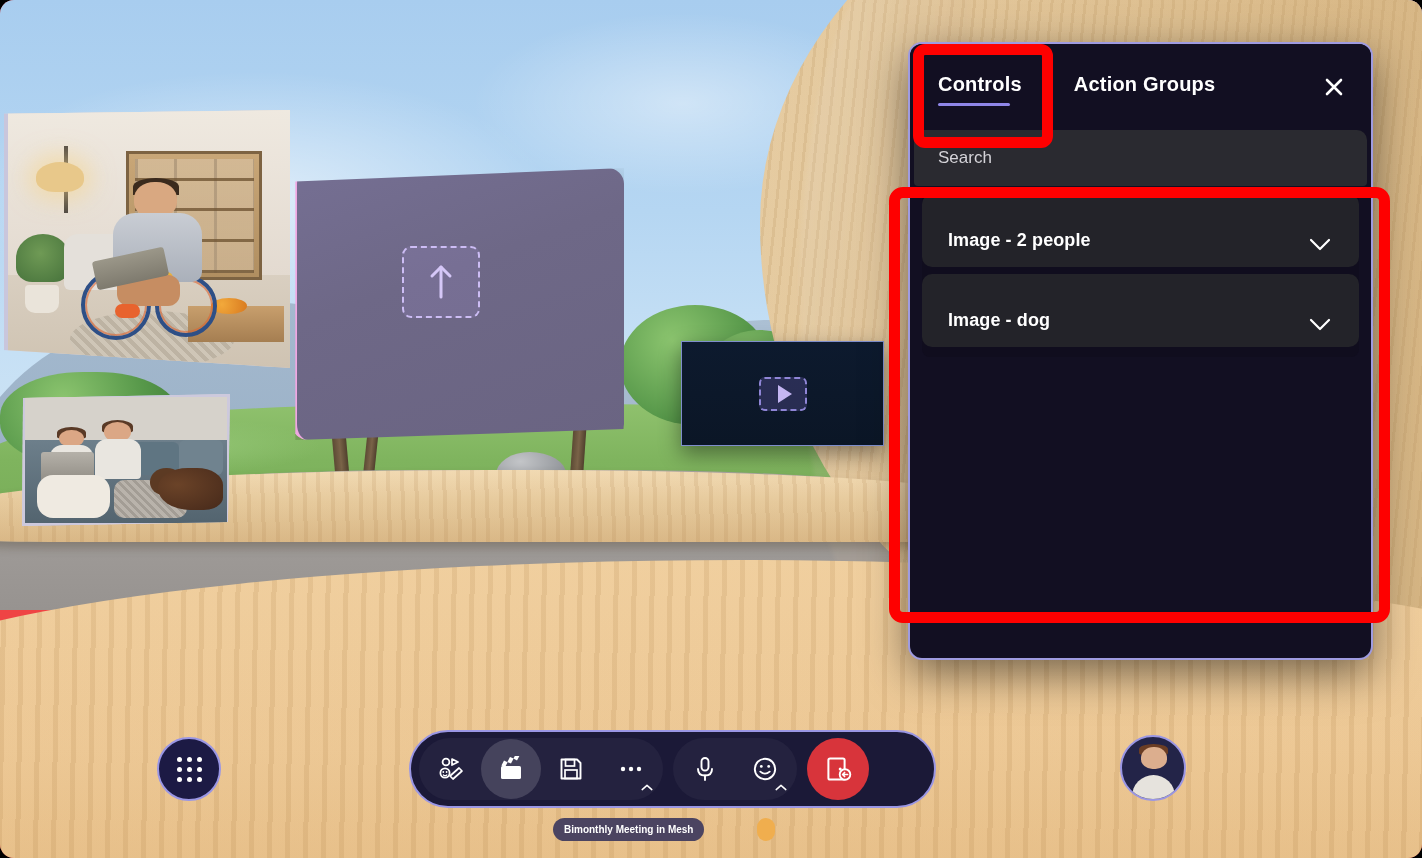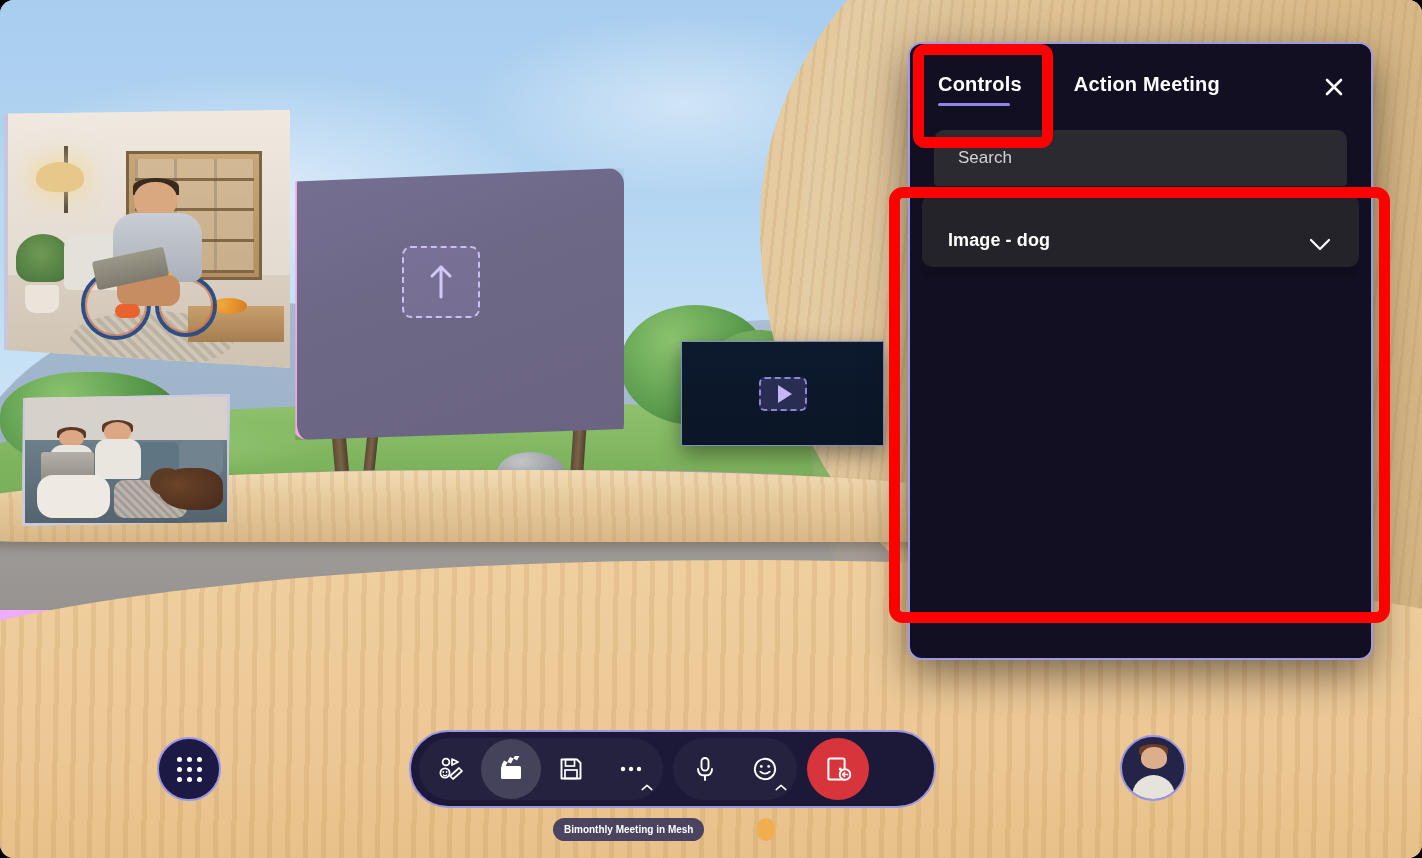--- a/index.html
+++ b/index.html
@@ -12,21 +12,21 @@
     background: #000;
     font-family: "Liberation Sans", sans-serif;
   }
 
   #stage {
     position: relative;
     width: 1422px;
     height: 858px;
     border-radius: 14px;
     overflow: hidden;
-    background: #f0abfc;
+    background: #ef4444;
   }
 
   
   .scene {
     position: absolute;
     inset: 0;
     overflow: hidden;
   }
 
   
@@ -313,21 +313,21 @@
     background: #8f86e8;
   }
   .close-btn {
     margin-left: auto;
     width: 34px; height: 34px;
     display: flex; align-items: center; justify-content: center;
     cursor: pointer;
   }
 
   .search-field {
-    margin: 0 24px;
+    margin: 0 4px;
     height: 56px;
     background: #2a2a30;
     border-radius: 10px 10px 4px 4px;
     display: flex;
     align-items: center;
     padding: 0 24px;
   }
   .search-input {
     width: 100%;
     background: transparent;
@@ -573,36 +573,42 @@
   </div>
 
   <div class="controls-panel">
 
     <div class="panel-header">
       <div class="tab tab-controls">
         <span>Controls</span>
         <span class="tab-underline"></span>
       </div>
       <div class="tab">
-        <span>Action Meeting</span>
+        <span>Action Groups</span>
       </div>
       <div class="close-btn">
         <svg width="24" height="24" viewBox="0 0 24 24">
           <path d="M5 5 L19 19 M19 5 L5 19" stroke="#ffffff" stroke-width="2.6" stroke-linecap="round"></path>
         </svg>
       </div>
     </div>
 
     <div class="search-field">
       <input class="search-input" type="text" placeholder="Search" style="">
     </div>
 
     <div class="list-area">
 
 
+      <div class="list-item">
+        <span class="list-label">Image - 2 people</span>
+        <svg class="chevron" viewBox="0 0 22 13">
+          <path d="M2 2 L11 11 L20 2" stroke="#ffffff" stroke-width="2.2" fill="none" stroke-linecap="round" stroke-linejoin="round"></path>
+        </svg>
+      </div>
 
       <div class="list-item">
         <span class="list-label">Image - dog</span>
         <svg class="chevron" viewBox="0 0 22 13">
           <path d="M2 2 L11 11 L20 2" stroke="#ffffff" stroke-width="2.2" fill="none" stroke-linecap="round" stroke-linejoin="round"></path>
         </svg>
       </div>
 
 
 

